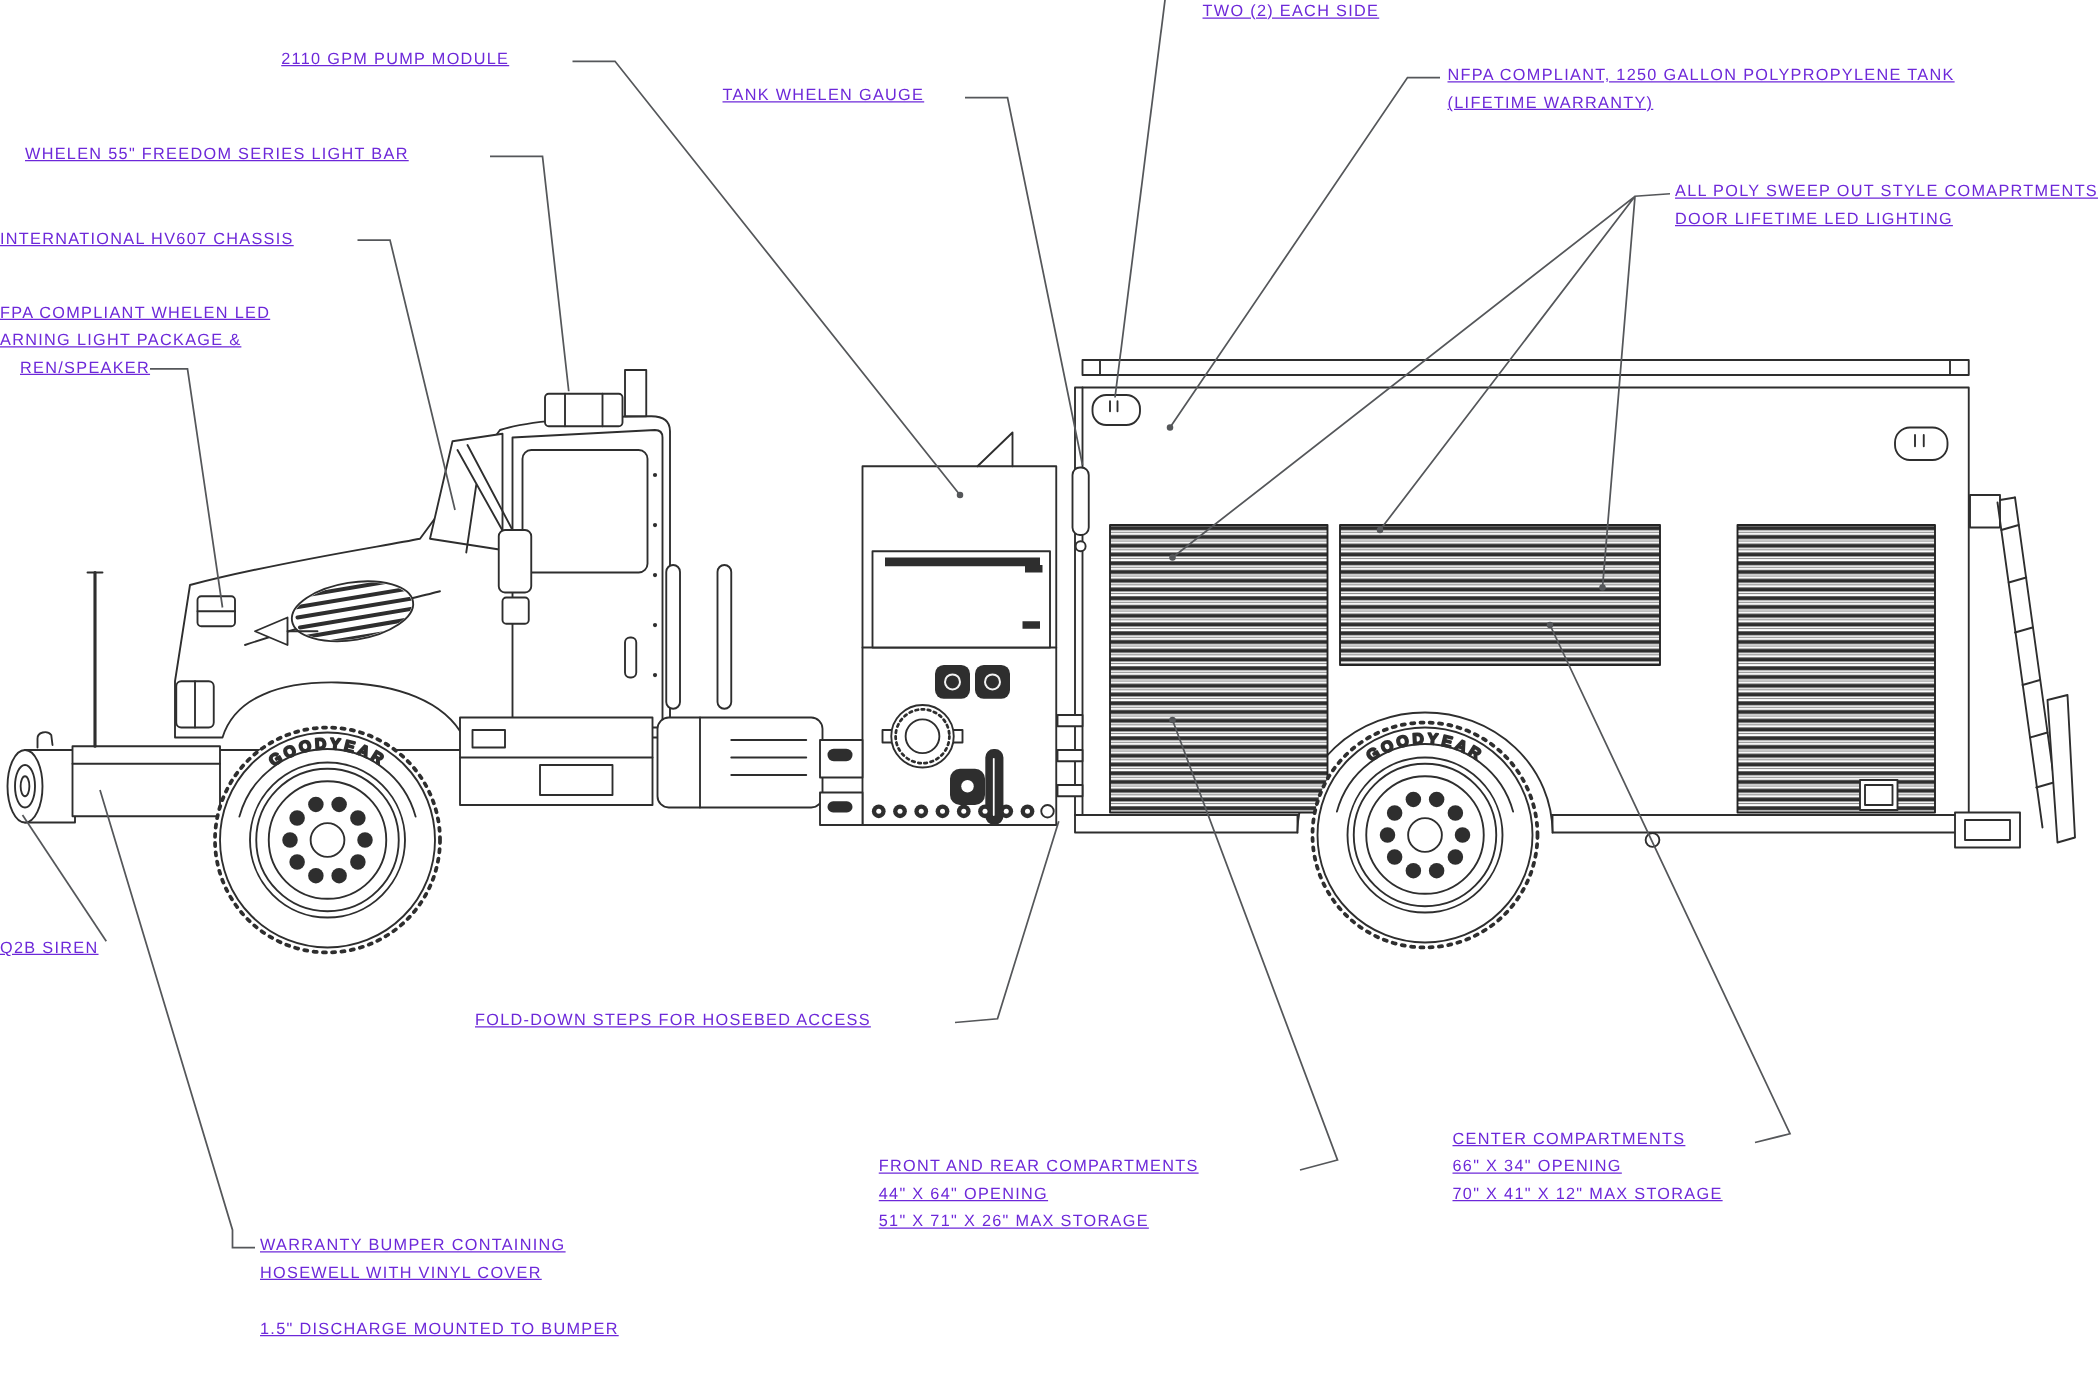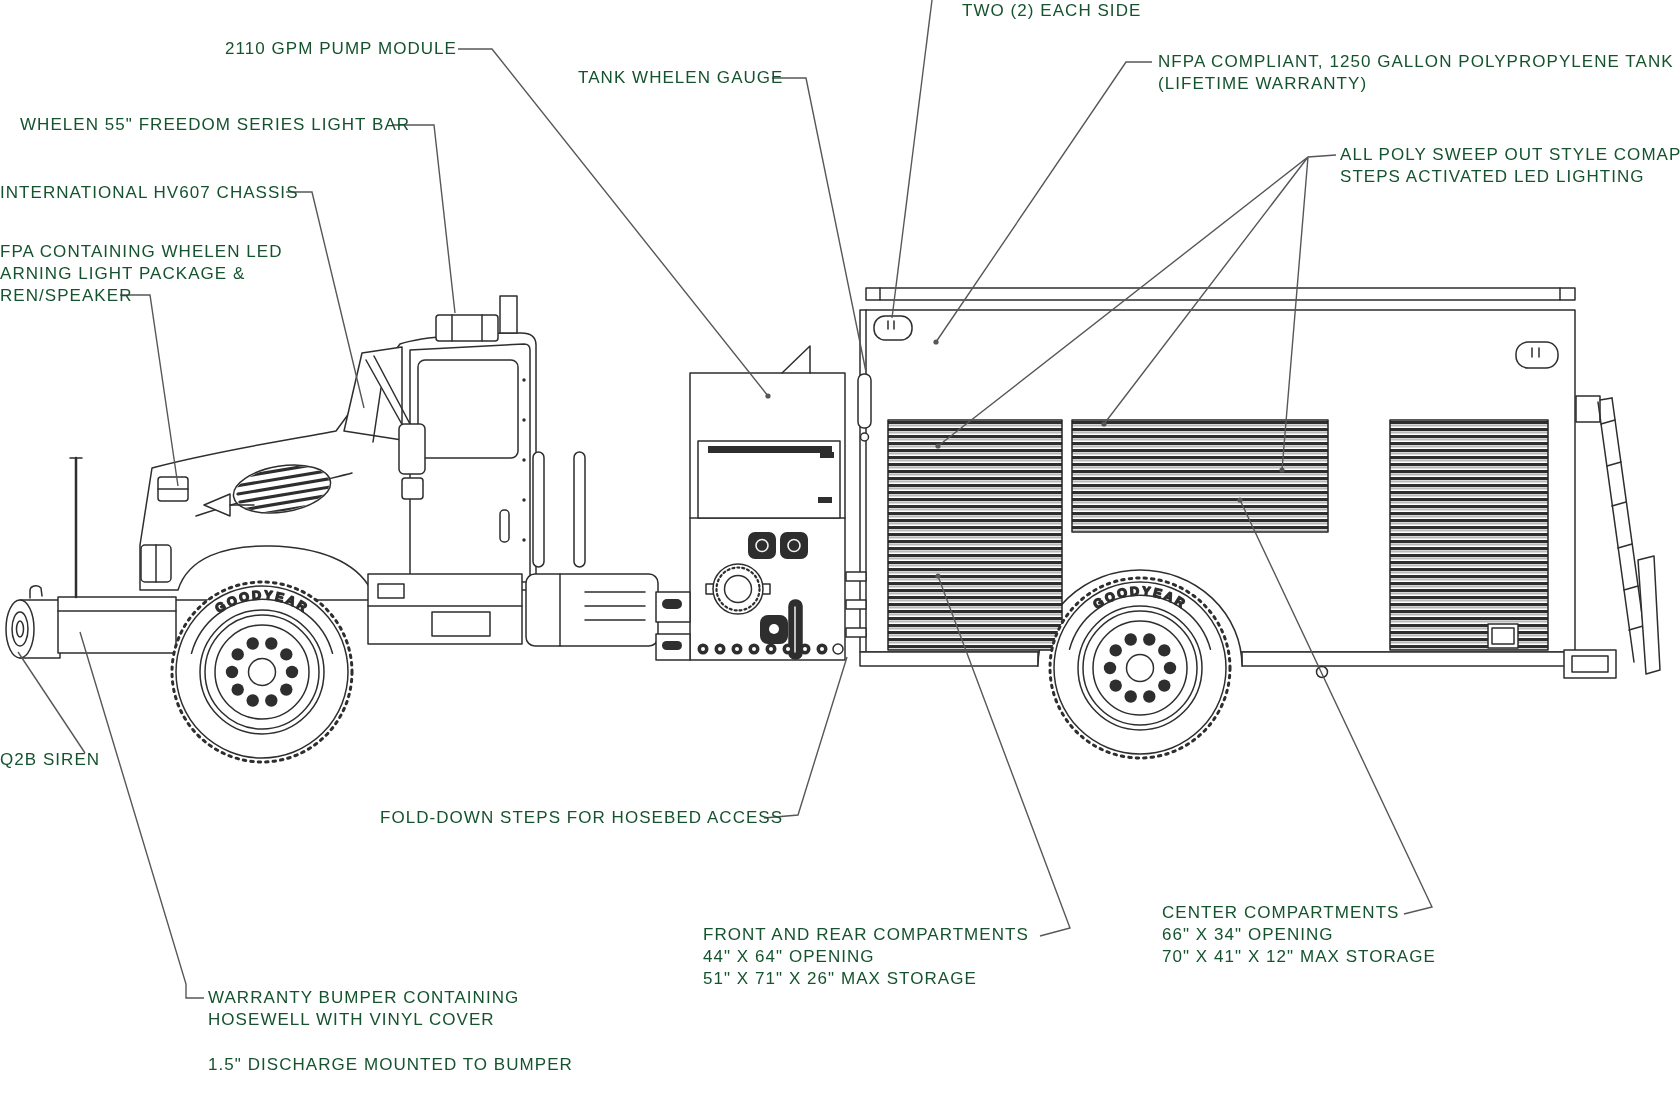--- a/index.html
+++ b/index.html
@@ -1,20 +1,20 @@
 <!DOCTYPE html>
 <html><head>
 <meta charset="utf-8">
 <style>
   html,body{margin:0;padding:0;background:#fff;}
   .stage{position:relative;width:1680px;height:1120px;background:#ffffff;overflow:hidden;
          font-family:"Liberation Sans",sans-serif;}
   .stage svg{position:absolute;left:0;top:0;}
-  .lbl{position:absolute;font-size:17px;letter-spacing:1.05px;color:#14532d;
-       white-space:nowrap;line-height:1;}
+  .lbl{position:absolute;font-size:13px;letter-spacing:1.05px;color:#6d28d9;
+       white-space:nowrap;line-height:1;text-decoration:underline;}
 </style>
 </head>
 <body>
 
 <div class="stage">
 
 <svg width="1680" height="1120" viewBox="0 0 1680 1120">
   <defs>
     <pattern id="slats" width="10" height="7" patternUnits="userSpaceOnUse">
       <rect width="10" height="7" fill="#ffffff"></rect>
@@ -226,26 +226,26 @@
     <path d="M80,632 L186,984 V998 H204"></path>
   </g>
 </svg>
 
   <div class="lbl" style="left:962px;top:2px">TWO (2) EACH SIDE</div>
   <div class="lbl" style="left:225px;top:40px">2110 GPM PUMP MODULE</div>
   <div class="lbl" style="left:578px;top:69px">TANK WHELEN GAUGE</div>
   <div class="lbl" style="left:1158px;top:53px">NFPA COMPLIANT, 1250 GALLON POLYPROPYLENE TANK</div>
   <div class="lbl" style="left:1158px;top:75px">(LIFETIME WARRANTY)</div>
   <div class="lbl" style="left:1340px;top:146px">ALL POLY SWEEP OUT STYLE COMAPRTMENTS</div>
-  <div class="lbl" style="left:1340px;top:168px">STEPS ACTIVATED LED LIGHTING</div>
+  <div class="lbl" style="left:1340px;top:168px">DOOR LIFETIME LED LIGHTING</div>
   <div class="lbl" style="left:20px;top:116px">WHELEN 55" FREEDOM SERIES LIGHT BAR</div>
   <div class="lbl" style="left:0px;top:184px">INTERNATIONAL HV607 CHASSIS</div>
-  <div class="lbl" style="left:0px;top:243px">FPA CONTAINING WHELEN LED</div>
+  <div class="lbl" style="left:0px;top:243px">FPA COMPLIANT WHELEN LED</div>
   <div class="lbl" style="left:0px;top:265px">ARNING LIGHT PACKAGE &amp;</div>
-  <div class="lbl" style="left:0px;top:287px">REN/SPEAKER</div>
+  <div class="lbl" style="left:16px;top:287px">REN/SPEAKER</div>
   <div class="lbl" style="left:0px;top:751px">Q2B SIREN</div>
   <div class="lbl" style="left:380px;top:809px">FOLD-DOWN STEPS FOR HOSEBED ACCESS</div>
   <div class="lbl" style="left:703px;top:926px">FRONT AND REAR COMPARTMENTS</div>
   <div class="lbl" style="left:703px;top:948px">44" X 64" OPENING</div>
   <div class="lbl" style="left:703px;top:970px">51" X 71" X 26" MAX STORAGE</div>
   <div class="lbl" style="left:1162px;top:904px">CENTER COMPARTMENTS</div>
   <div class="lbl" style="left:1162px;top:926px">66" X 34" OPENING</div>
   <div class="lbl" style="left:1162px;top:948px">70" X 41" X 12" MAX STORAGE</div>
   <div class="lbl" style="left:208px;top:989px">WARRANTY BUMPER CONTAINING</div>
   <div class="lbl" style="left:208px;top:1011px">HOSEWELL WITH VINYL COVER</div>

